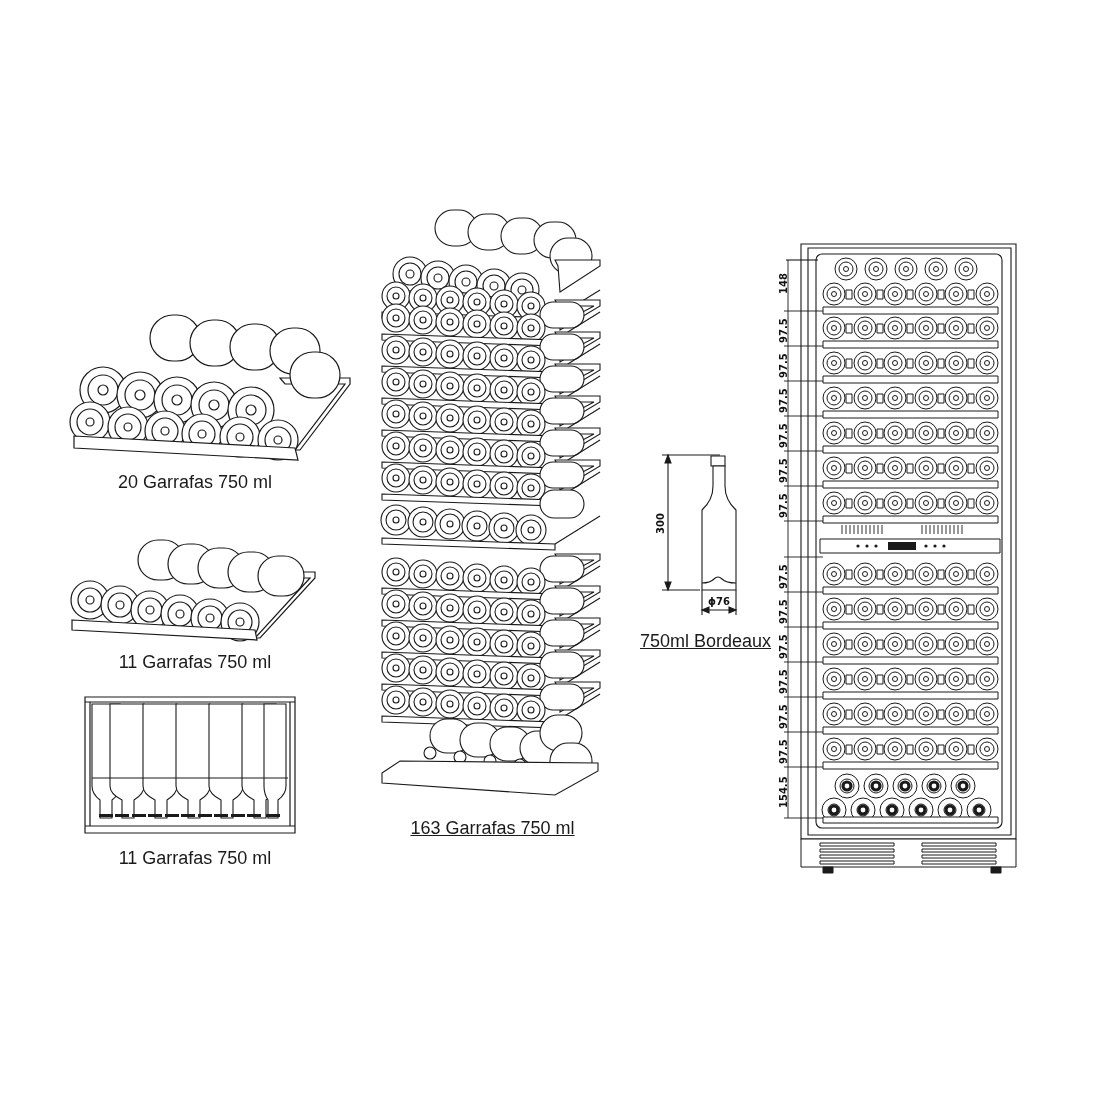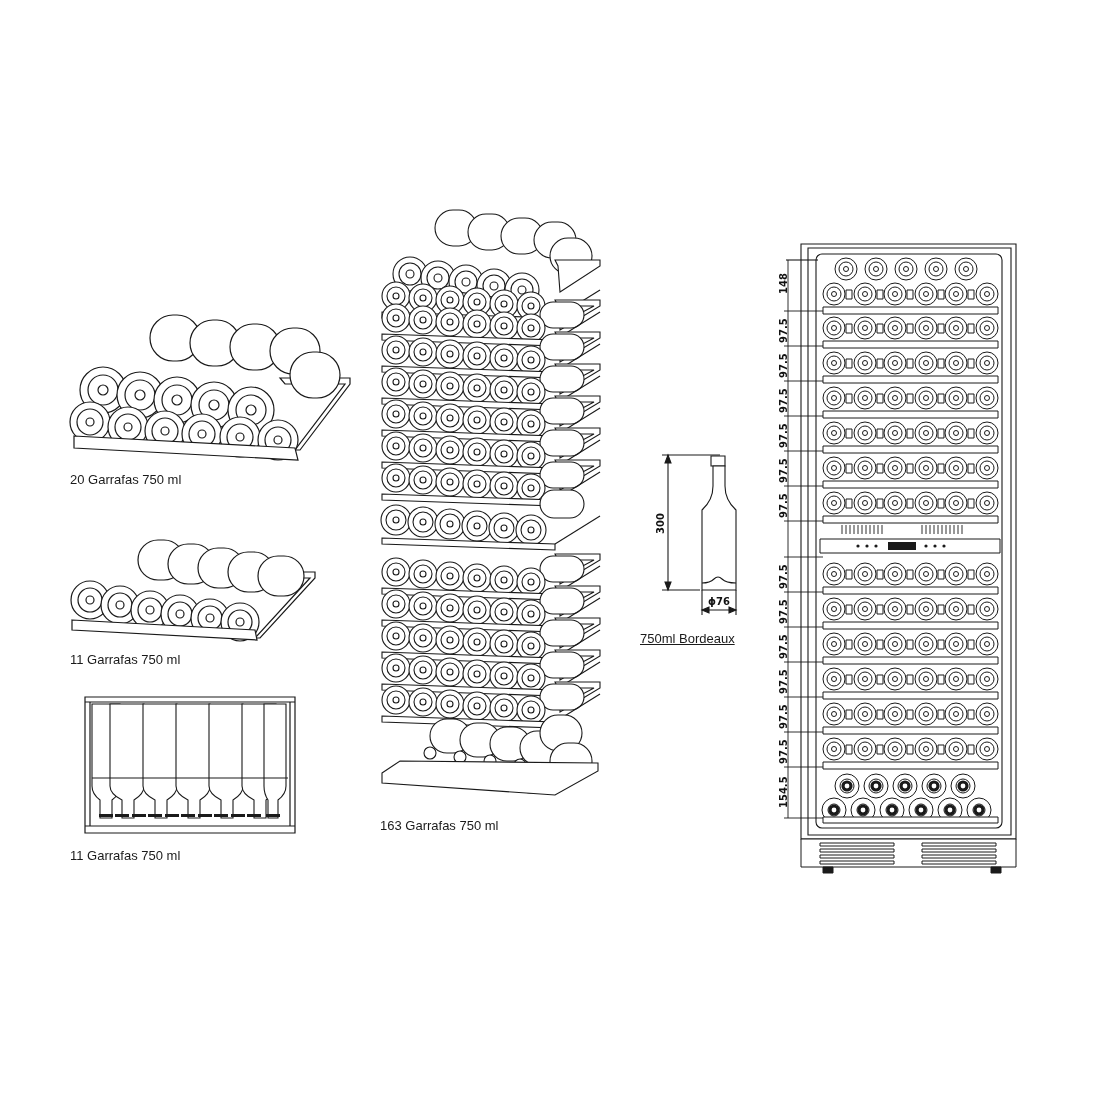--- a/index.html
+++ b/index.html
@@ -1,18 +1,18 @@
 <!DOCTYPE html>
 <html><head>
 <meta charset="utf-8">
 <style>
   html, body { margin:0; padding:0; background:#ffffff; }
   body { width:1100px; height:1100px; position:relative; overflow:hidden; font-family:"Liberation Sans", sans-serif; color:#111; }
   .panel { position:absolute; }
-  .caption { position:absolute; font-size:13px; color:#1a1a1a; white-space:nowrap; text-align:left; }
+  .caption { position:absolute; font-size:18px; color:#1a1a1a; white-space:nowrap; text-align:center; }
   svg { position:absolute; overflow:visible; }
   svg * { vector-effect:non-scaling-stroke; }
   .dimlabel { font-family:"DejaVu Sans", sans-serif; font-weight:bold; font-size:10px; fill:#111; }
 </style>
 </head>
 <body>
 
 <div class="panel" style="left:70px;top:310px;width:290px;height:150px;">
   <svg width="290" height="150" viewBox="0 0 290 150">
     <g fill="#fff" stroke="#1a1a1a" stroke-width="1.2">
@@ -267,21 +267,21 @@
         <circle cx="140" cy="52" r="6"></circle>
       <circle cx="30" cy="58" r="6"></circle>
         <circle cx="60" cy="62" r="6"></circle>
         <circle cx="90" cy="66" r="6"></circle>
         <circle cx="120" cy="70" r="6"></circle>
         <circle cx="150" cy="74" r="6"></circle>
       <polygon points="2,60 20,48 218,50 218,58 175,82 2,70"></polygon>
     </g>
   </svg>
 </div>
-<div class="caption" style="left:380px;top:818px;width:225px;">163 Garrafas 750 ml</div>
+<div class="caption" style="left:380px;top:818px;width:225px;text-decoration:underline;">163 Garrafas 750 ml</div>
 
 <div class="panel" style="left:650px;top:450px;width:110px;height:170px;">
   <svg width="110" height="170" viewBox="0 0 110 170">
     <g fill="#fff" stroke="#1a1a1a" stroke-width="1.1">
 
       <line x1="12" y1="5" x2="70" y2="5"></line>
       <line x1="12" y1="140" x2="50" y2="140"></line>
       <line x1="18" y1="5" x2="18" y2="140"></line>
       <polygon points="18,5 15,13 21,13" fill="#1a1a1a"></polygon>
       <polygon points="18,140 15,132 21,132" fill="#1a1a1a"></polygon>

